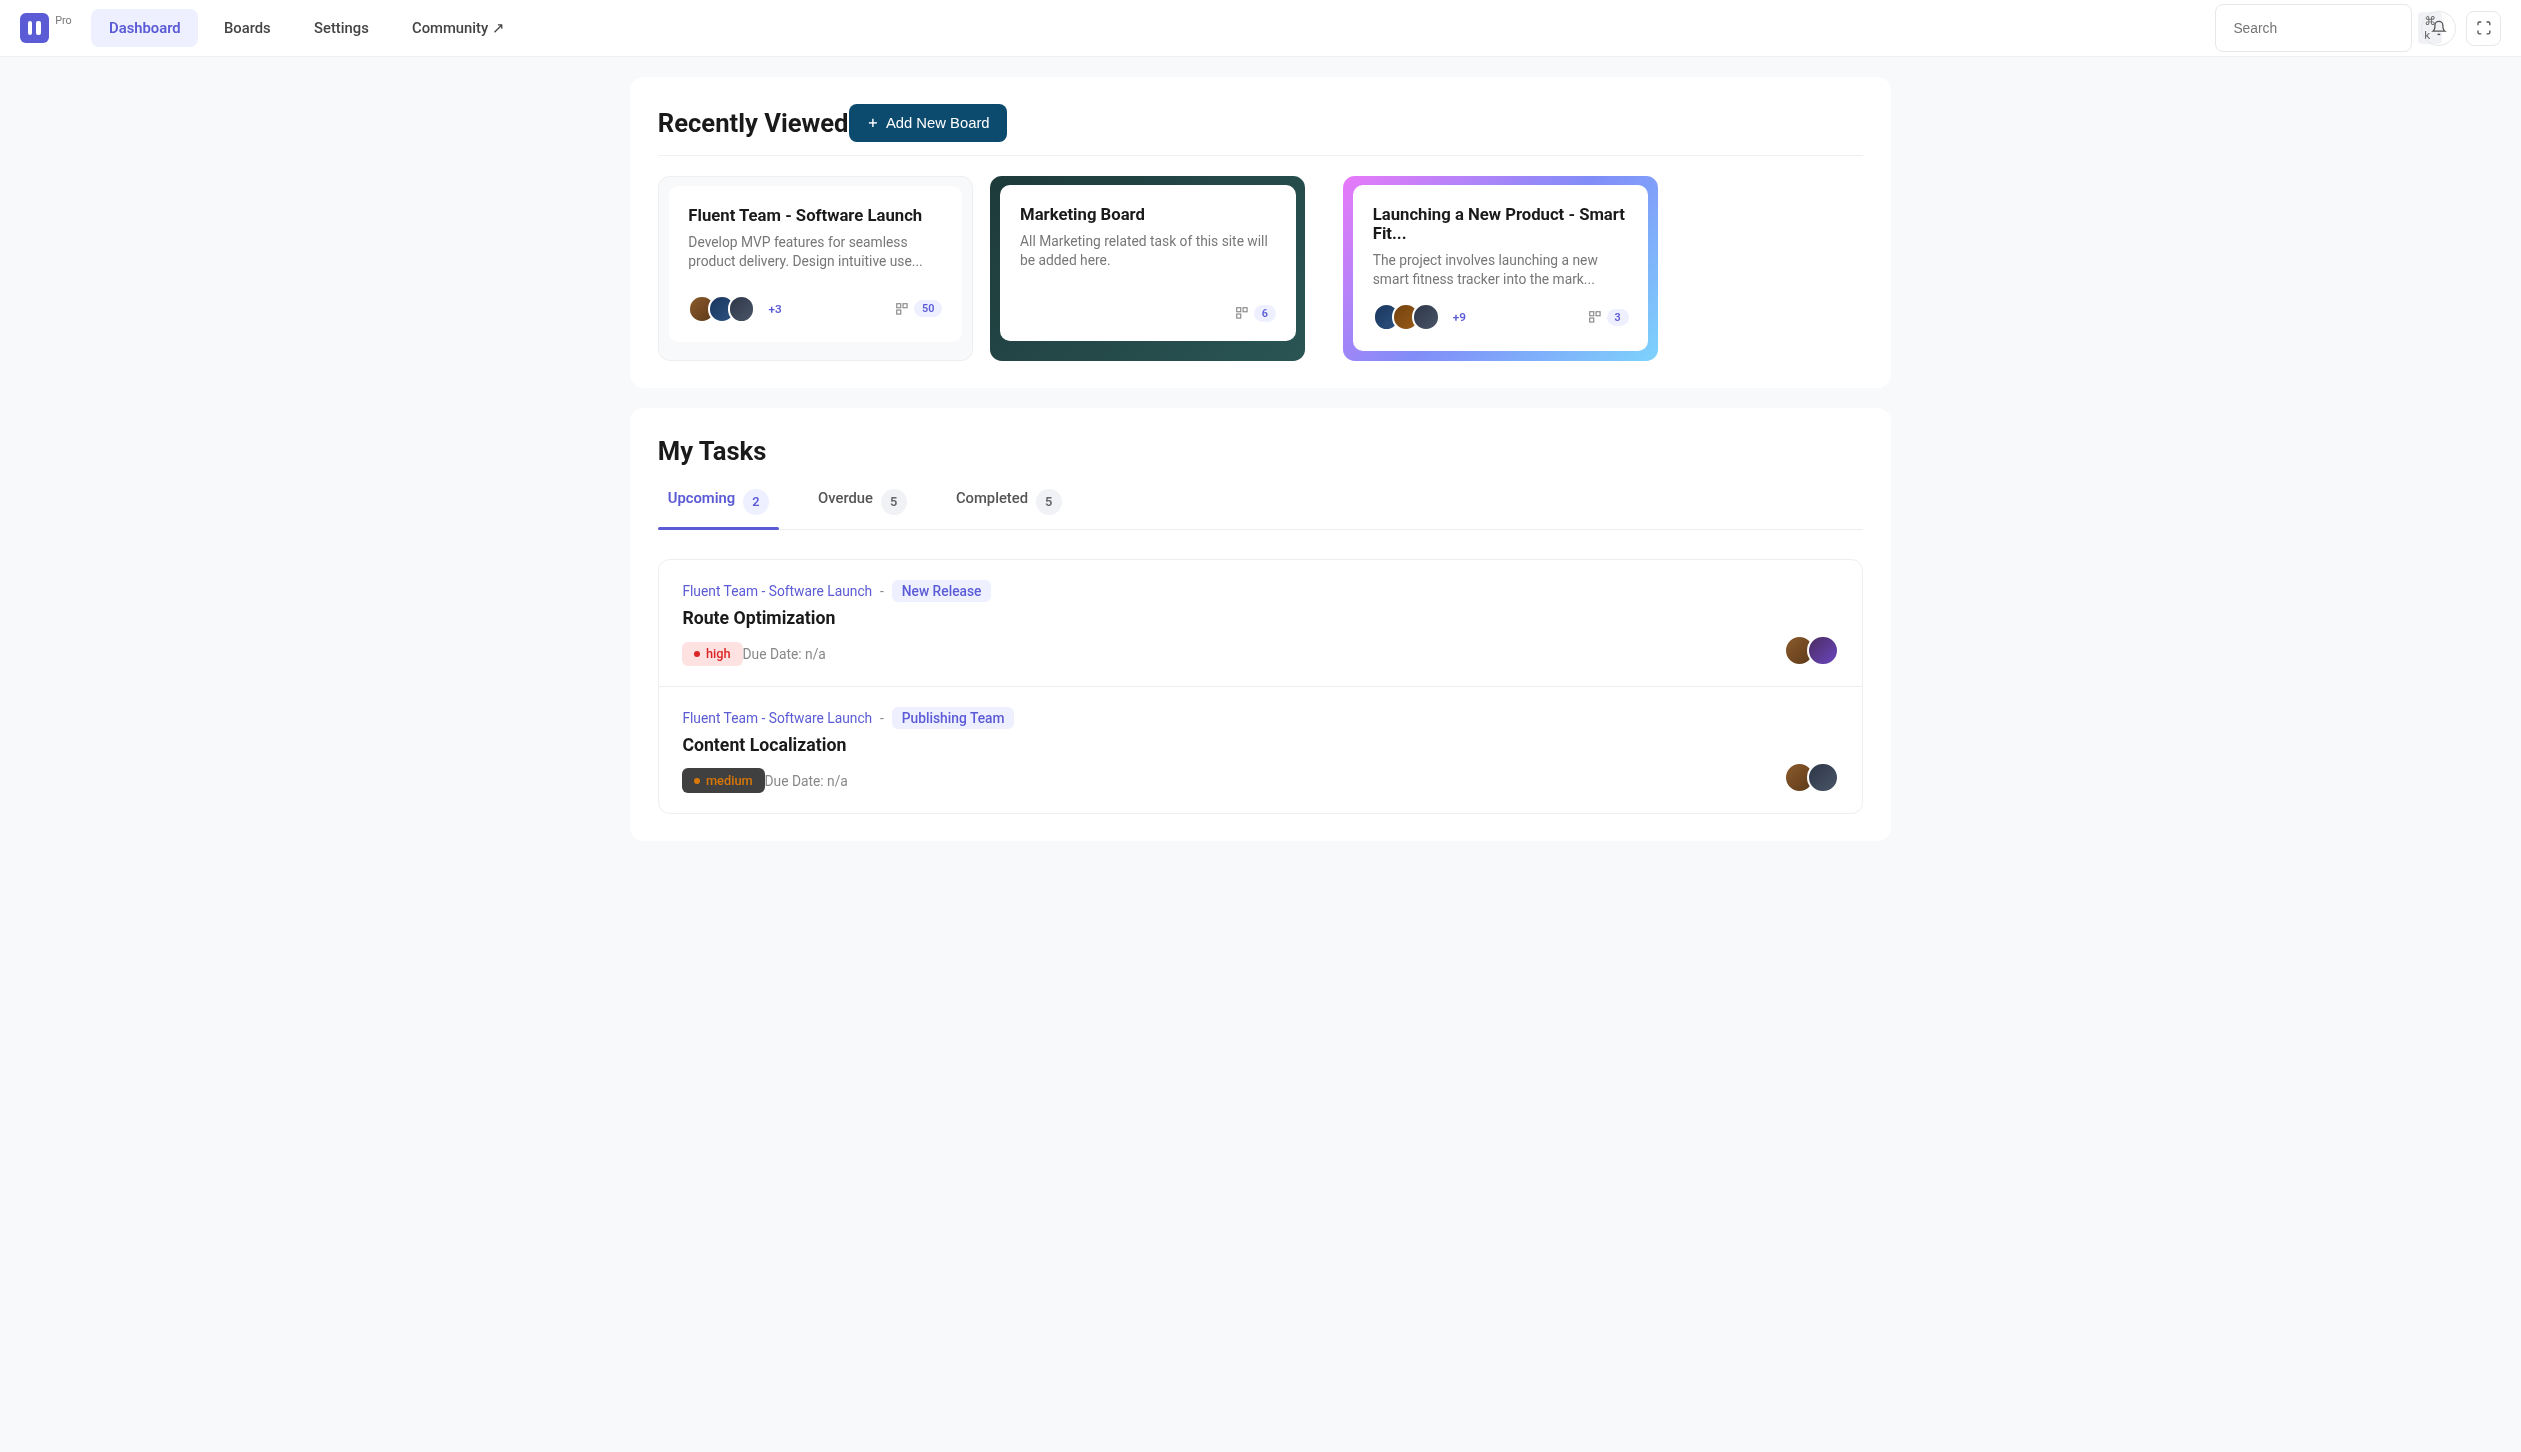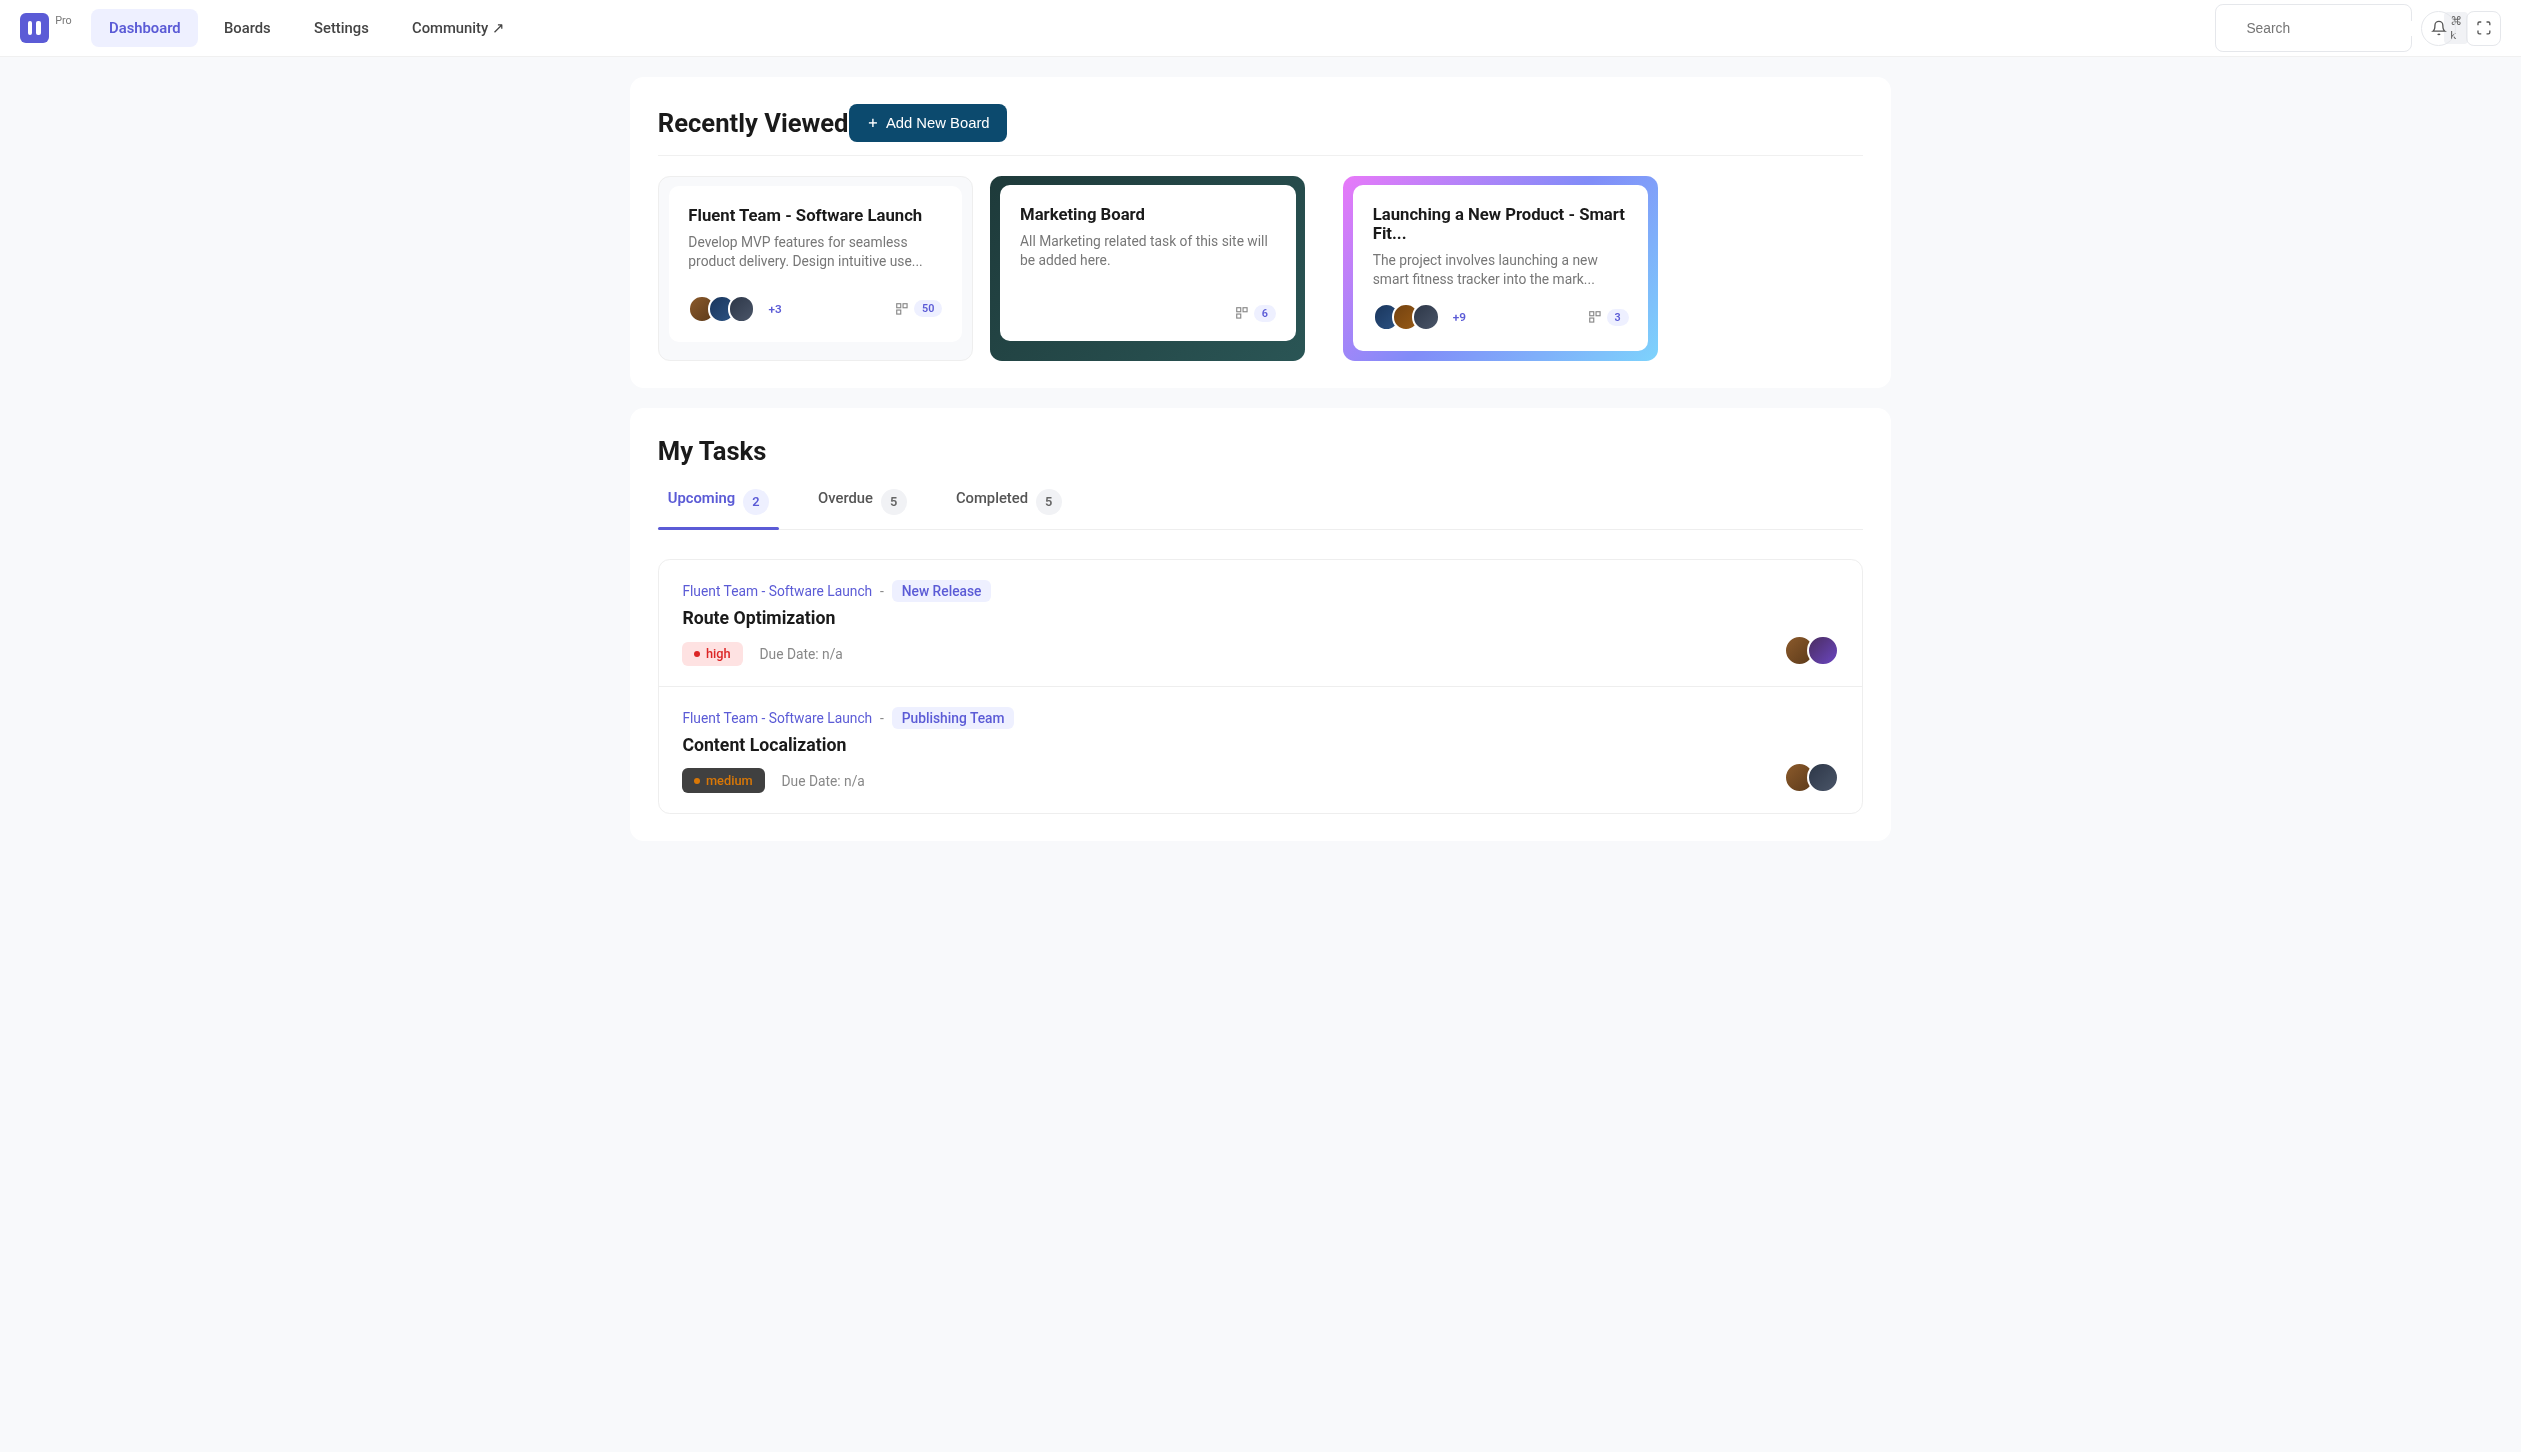--- a/index.html
+++ b/index.html
@@ -61,21 +61,21 @@
       align-items: center;
       gap: 9.9px;
     }
     .search-box {
       display: flex;
       align-items: center;
       border: 1px solid #e5e7eb;
       border-radius: 7.9px;
       padding: 6.9px 9.9px;
       width: 197px;
-      gap: 21px;
+      gap: 8px;
     }
     .search-box input {
       border: none;
       outline: none;
       flex: 1;
       font-size: 13.8px;
       color: #555;
     }
     .kbd {
       background: #f1f2f5;
@@ -230,21 +230,21 @@
       border-bottom: 1px solid #eee;
       display: flex;
       justify-content: space-between;
       align-items: flex-end;
     }
     .task-row:last-child { border-bottom: none; }
     .crumb { font-size: 13.8px; color: #888; display: flex; align-items: center; gap: 7.9px; margin-bottom: 5.9px; }
     .crumb-link { color: #5b5bd6; }
     .crumb-tag { background: #eef0ff; color: #5b5bd6; padding: 3px 9.9px; border-radius: 5.9px; font-weight: 500; }
     .task-title { font-size: 17.7px; font-weight: 700; margin-bottom: 13.8px; }
-    .task-meta { display: flex; align-items: center; gap: 17px; font-size: 13.8px; }
+    .task-meta { display: flex; align-items: center; gap: 0; font-size: 13.8px; }
     .priority {
       padding: 4.9px 11.8px;
       border-radius: 5.9px;
       font-size: 12.8px;
       font-weight: 500;
       display: flex;
       align-items: center;
       gap: 5.9px;
     }
     .priority.high { background: #fee2e2; color: #dc2626; }

